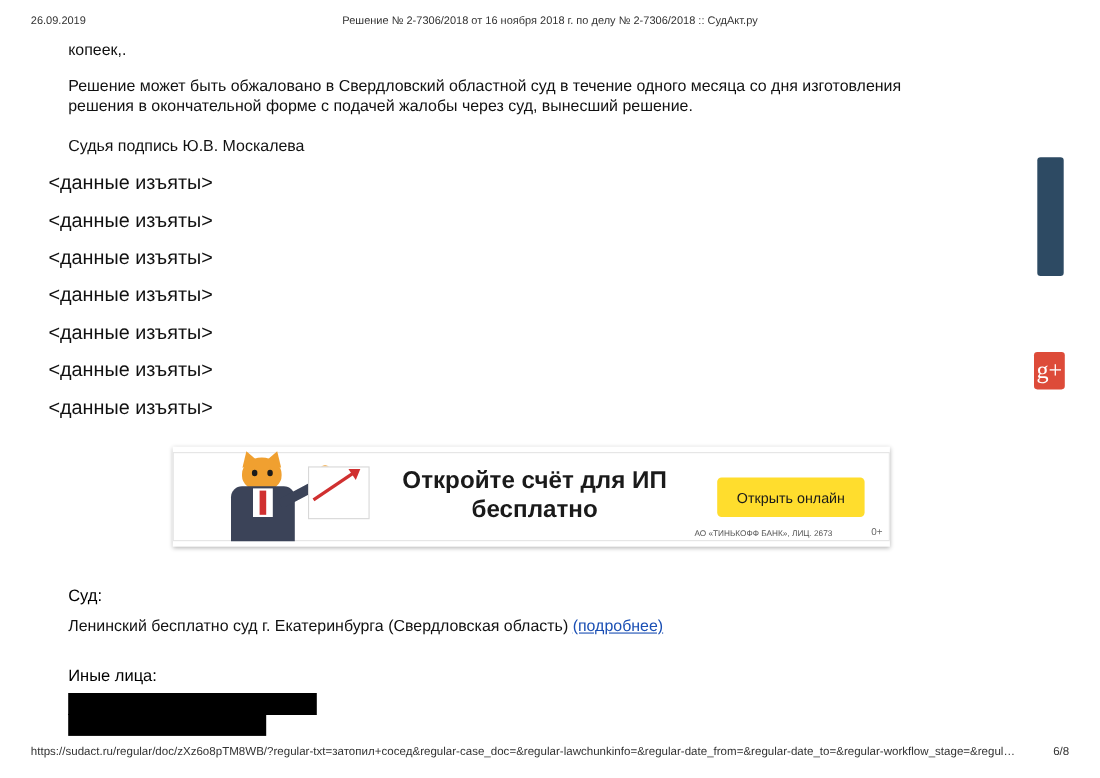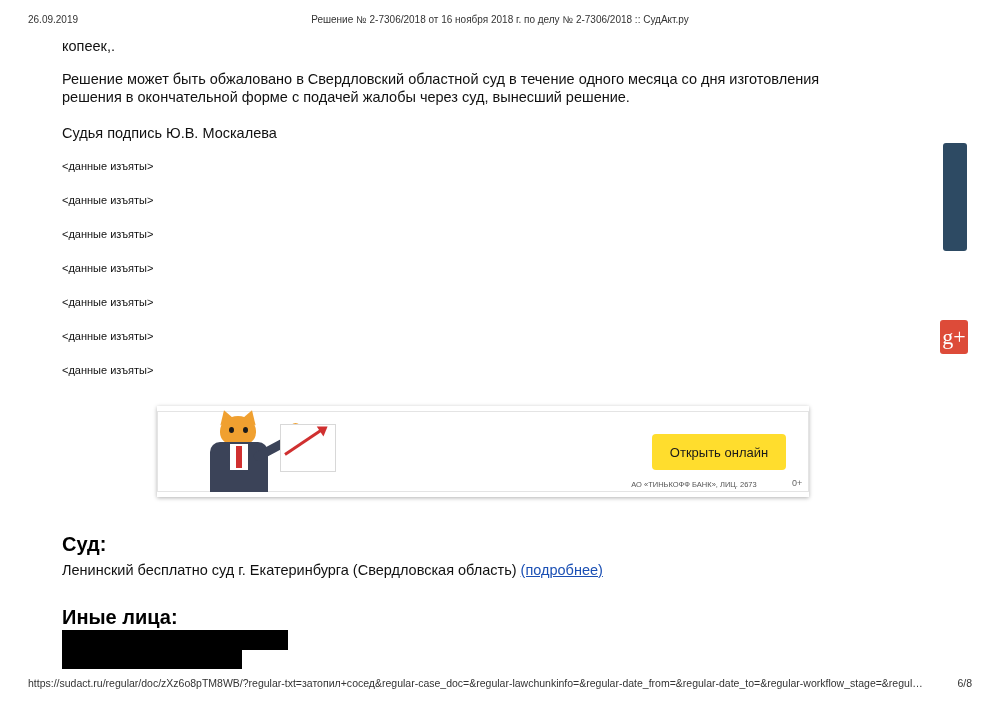--- a/index.html
+++ b/index.html
@@ -56,22 +56,22 @@
     font-size: 14.5px;
     line-height: 18px;
     color: #111111;
   }
   .p-tail       { top: 3px;   width: 800px; }
   .p-appeal     { top: 36px;  width: 775px; }
   .p-judge      { top: 90px;  width: 600px; }
 
   .redacted-line {
     position: absolute;
-    left: 62px;
-    font-size: 11px;
+    left: 44px;
+    font-size: 18px;
     line-height: 18px;
     color: #111111;
     white-space: nowrap;
   }
 
   
   .ad-banner {
     position: absolute;
     left: 157px;
     top: 372px;
@@ -243,22 +243,22 @@
     left: 634px;
     top: 66px;
     font-size: 9px;
     color: #666666;
   }
 
   
   .sec-title {
     position: absolute;
     left: 62px;
-    font-size: 20px;
-    font-weight: bold;
+    font-size: 15px;
+    font-weight: normal;
     color: #000000;
   }
   .sec-court-title { top: 499px; }
   .sec-other-title { top: 572px; }
 
   .court-line {
     position: absolute;
     left: 62px;
     top: 528px;
     font-size: 14.5px;
@@ -386,20 +386,24 @@
         <div class="cat-eye-r"></div>
         <div class="cat-body"></div>
         <div class="cat-shirt"></div>
         <div class="cat-tie"></div>
         <div class="cat-arm"></div>
         <div class="cat-paw"></div>
         <div class="chart-box">
           <div class="chart-arrow"></div>
         </div>
       </div>
+      <div class="ad-text">
+        <div>Откройте счёт для ИП</div>
+        <div>бесплатно</div>
+      </div>
       <div class="ad-btn">Открыть онлайн</div>
       <div class="ad-legal">АО «ТИНЬКОФФ БАНК», ЛИЦ. 2673</div>
       <div class="ad-age">0+</div>
     </div>
   </div>
 
   <div class="sec-title sec-court-title">Суд:</div>
   <div class="court-line">
     <span>Ленинский бесплатно суд г. Екатеринбурга (Свердловская область)</span>
     <span class="court-link">(подробнее)</span>

